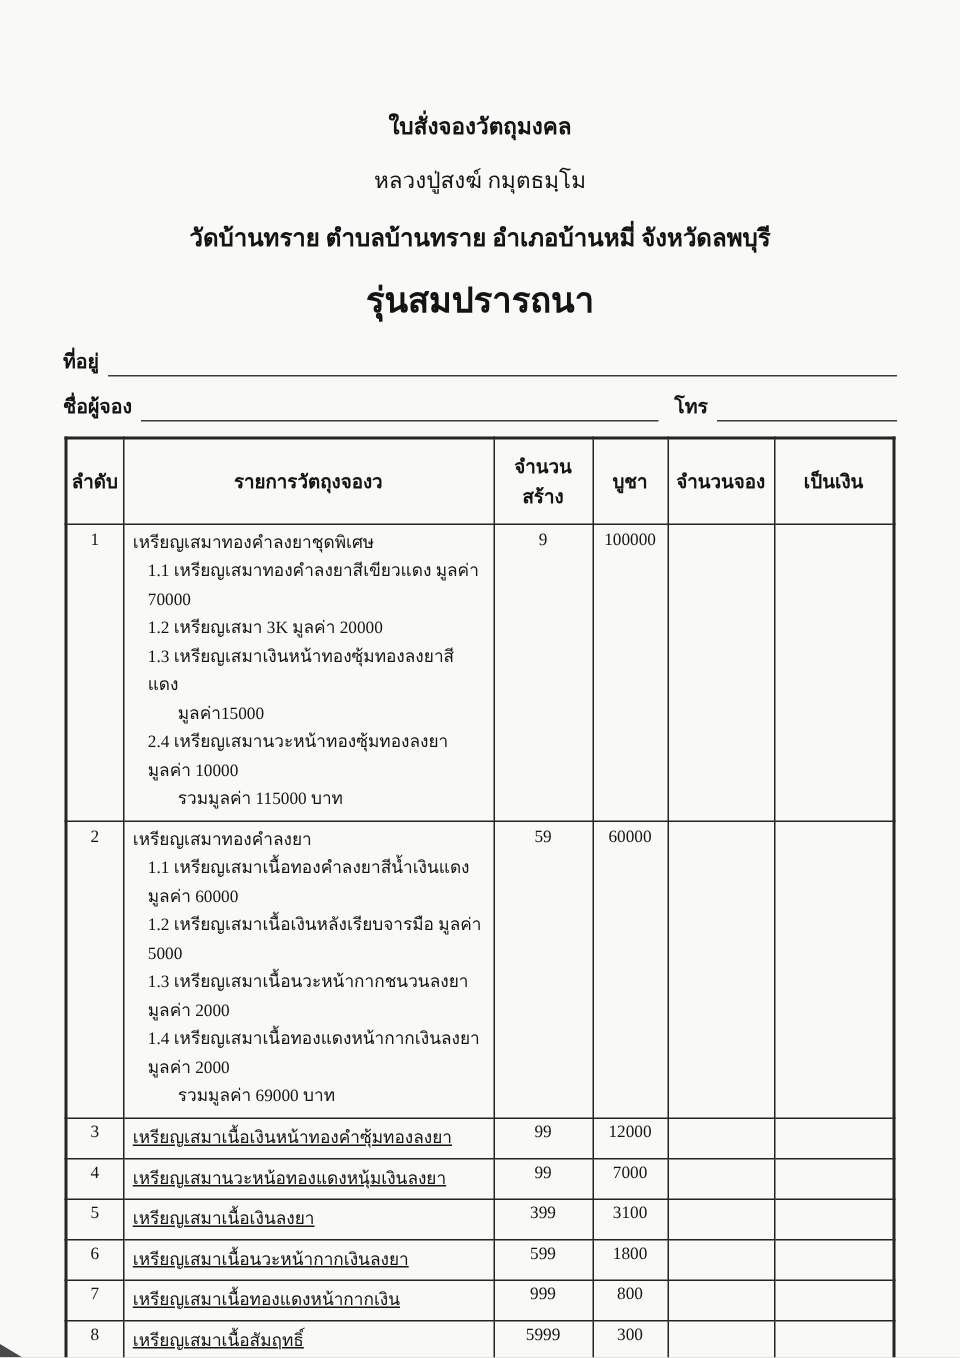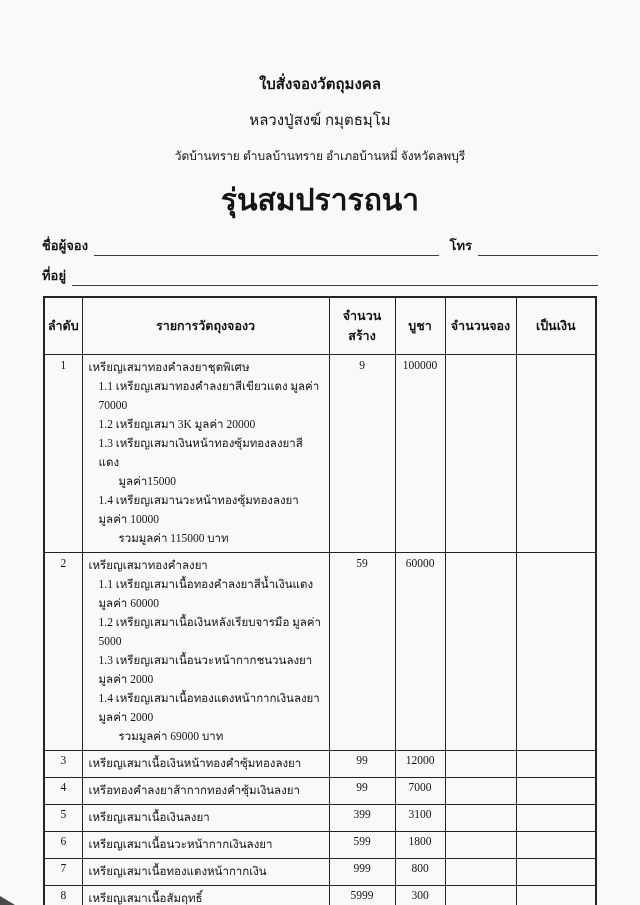--- a/index.html
+++ b/index.html
@@ -3,70 +3,70 @@
 <meta charset="utf-8">
 <style>
   html,body{margin:0;padding:0;}
   body{background:#dcdcdc;font-family:"Liberation Serif","DejaVu Serif",serif;color:#141414;}
   .page{position:relative;width:640px;height:905px;margin:0 auto;background:#f9f9f7;overflow:hidden;
         box-shadow:0 0 4px rgba(0,0,0,.25);}
   
   .header{padding-top:72px;text-align:center;}
   .h1{font-size:15px;font-weight:bold;margin:0 0 12px 0;}
   .h2{font-size:15px;font-weight:normal;margin:0 0 14px 0;}
-  .h3{font-size:12px;font-weight:normal;margin:0 0 11px 0;}
-  .h4{font-size:30px;font-weight:bold;margin:0;}
+  .h3{font-size:16px;font-weight:bold;margin:0 0 11px 0;}
+  .h4{font-size:23px;font-weight:bold;margin:0;}
   
   .formwrap{margin:12px 42px 0 42px;font-size:13px;font-weight:bold;}
   .fline{display:flex;align-items:flex-end;margin-bottom:9px;}
   .flabel{white-space:nowrap;padding-right:6px;}
   .blank{display:inline-block;border-bottom:1px solid #3c3c3c;height:15px;}
   .bgrow{flex:1;}
   .bphone{width:120px;}
   
   table{border-collapse:collapse;table-layout:fixed;width:552px;margin:10px auto 0 auto;
         border:2px solid #242424;font-size:11.5px;}
   col.c-no{width:38px;} col.c-item{width:247px;} col.c-made{width:66px;}
   col.c-price{width:50px;} col.c-res{width:71px;} col.c-amt{width:80px;}
   th,td{border:1px solid #242424;vertical-align:top;}
   th{font-size:12.5px;font-weight:bold;padding:8px 2px;text-align:center;vertical-align:middle;}
   td.num{text-align:center;padding-top:4px;}
   td.itemcell{padding:3px 6px 4px 6px;}
   td.mid{text-align:center;padding-top:4px;}
   tr.simple td{height:19px;}
   tr.simple td.num, tr.simple td.mid{padding-top:3px;}
-  tr.simple td.itemcell{padding-top:3px;}
+  tr.simple td.itemcell{padding-top:3px;text-decoration:underline;}
   .iline{line-height:19px;}
   .sub{padding-left:10px;}
   .sub2{padding-left:30px;}
   .artifact{position:absolute;left:0;bottom:0;width:15px;height:9px;background:#4a4a4a;
             clip-path:polygon(0 0,0 100%,100% 100%);}
 </style>
 </head>
 <body>
 
 <div class="page">
 
   <div class="header">
     <div class="h1">ใบสั่งจองวัตถุมงคล</div>
     <div class="h2">หลวงปู่สงฆ์ กมุตธมฺโม</div>
     <div class="h3">วัดบ้านทราย ตำบลบ้านทราย อำเภอบ้านหมี่ จังหวัดลพบุรี</div>
     <div class="h4">รุ่นสมปรารถนา</div>
   </div>
 
   <div class="formwrap">
     <div class="fline">
+      <span class="flabel">ที่อยู่</span>
+      <span class="blank bgrow"></span>
+    </div>
+    <div class="fline">
       <span class="flabel">ชื่อผู้จอง</span>
       <span class="blank bgrow"></span>
       <span class="flabel" style="padding-left:10px;">โทร</span>
       <span class="blank bphone"></span>
-    </div>
-    <div class="fline">
-      <span class="flabel">ที่อยู่</span>
-      <span class="blank bgrow"></span>
     </div>
   </div>
 
   <table>
     <colgroup>
       <col class="c-no">
         <col class="c-item">
         <col class="c-made">
       <col class="c-price">
         <col class="c-res">
@@ -85,21 +85,21 @@
     <tbody>
 
       <tr>
         <td class="num">1</td>
         <td class="itemcell">
           <div class="iline">เหรียญเสมาทองคำลงยาชุดพิเศษ</div>
           <div class="iline sub">1.1  เหรียญเสมาทองคำลงยาสีเขียวแดง มูลค่า 70000</div>
           <div class="iline sub">1.2  เหรียญเสมา 3K มูลค่า 20000</div>
           <div class="iline sub">1.3  เหรียญเสมาเงินหน้าทองซุ้มทองลงยาสีแดง</div>
           <div class="iline sub2">มูลค่า15000</div>
-          <div class="iline sub">1.4  เหรียญเสมานวะหน้าทองซุ้มทองลงยา มูลค่า 10000</div>
+          <div class="iline sub">2.4  เหรียญเสมานวะหน้าทองซุ้มทองลงยา มูลค่า 10000</div>
           <div class="iline sub2">รวมมูลค่า 115000 บาท</div>
         </td>
         <td class="mid">9</td>
         <td class="mid">100000</td>
         <td></td>
         <td></td>
       </tr>
 
       <tr>
         <td class="num">2</td>
@@ -120,21 +120,21 @@
       <tr class="simple">
         <td class="num">3</td>
         <td class="itemcell"><span>เหรียญเสมาเนื้อเงินหน้าทองคำซุ้มทองลงยา</span></td>
         <td class="mid">99</td>
         <td class="mid">12000</td>
         <td></td>
           <td></td>
       </tr>
       <tr class="simple">
         <td class="num">4</td>
-        <td class="itemcell"><span>เหรีอทองคำลงยาส้ากากทองคำซุ้มเงินลงยา</span></td>
+        <td class="itemcell"><span>เหรียญเสมานวะหน้อทองแดงหนุ้มเงินลงยา</span></td>
         <td class="mid">99</td>
         <td class="mid">7000</td>
         <td></td>
           <td></td>
       </tr>
       <tr class="simple">
         <td class="num">5</td>
         <td class="itemcell"><span>เหรียญเสมาเนื้อเงินลงยา</span></td>
         <td class="mid">399</td>
         <td class="mid">3100</td>

